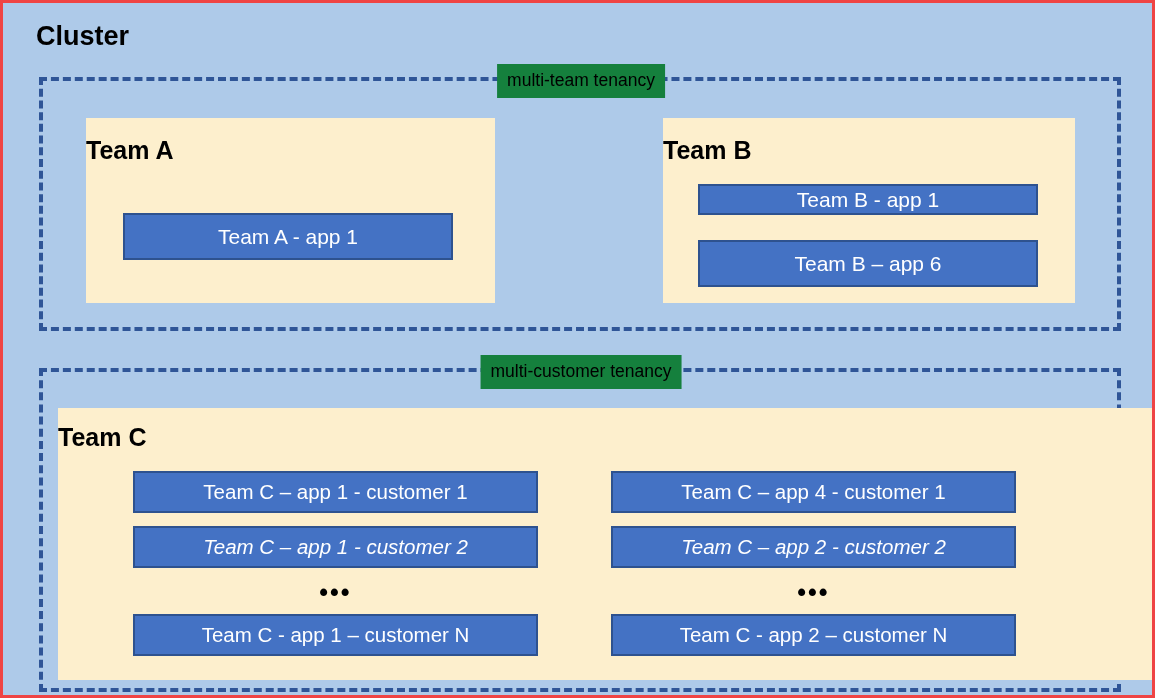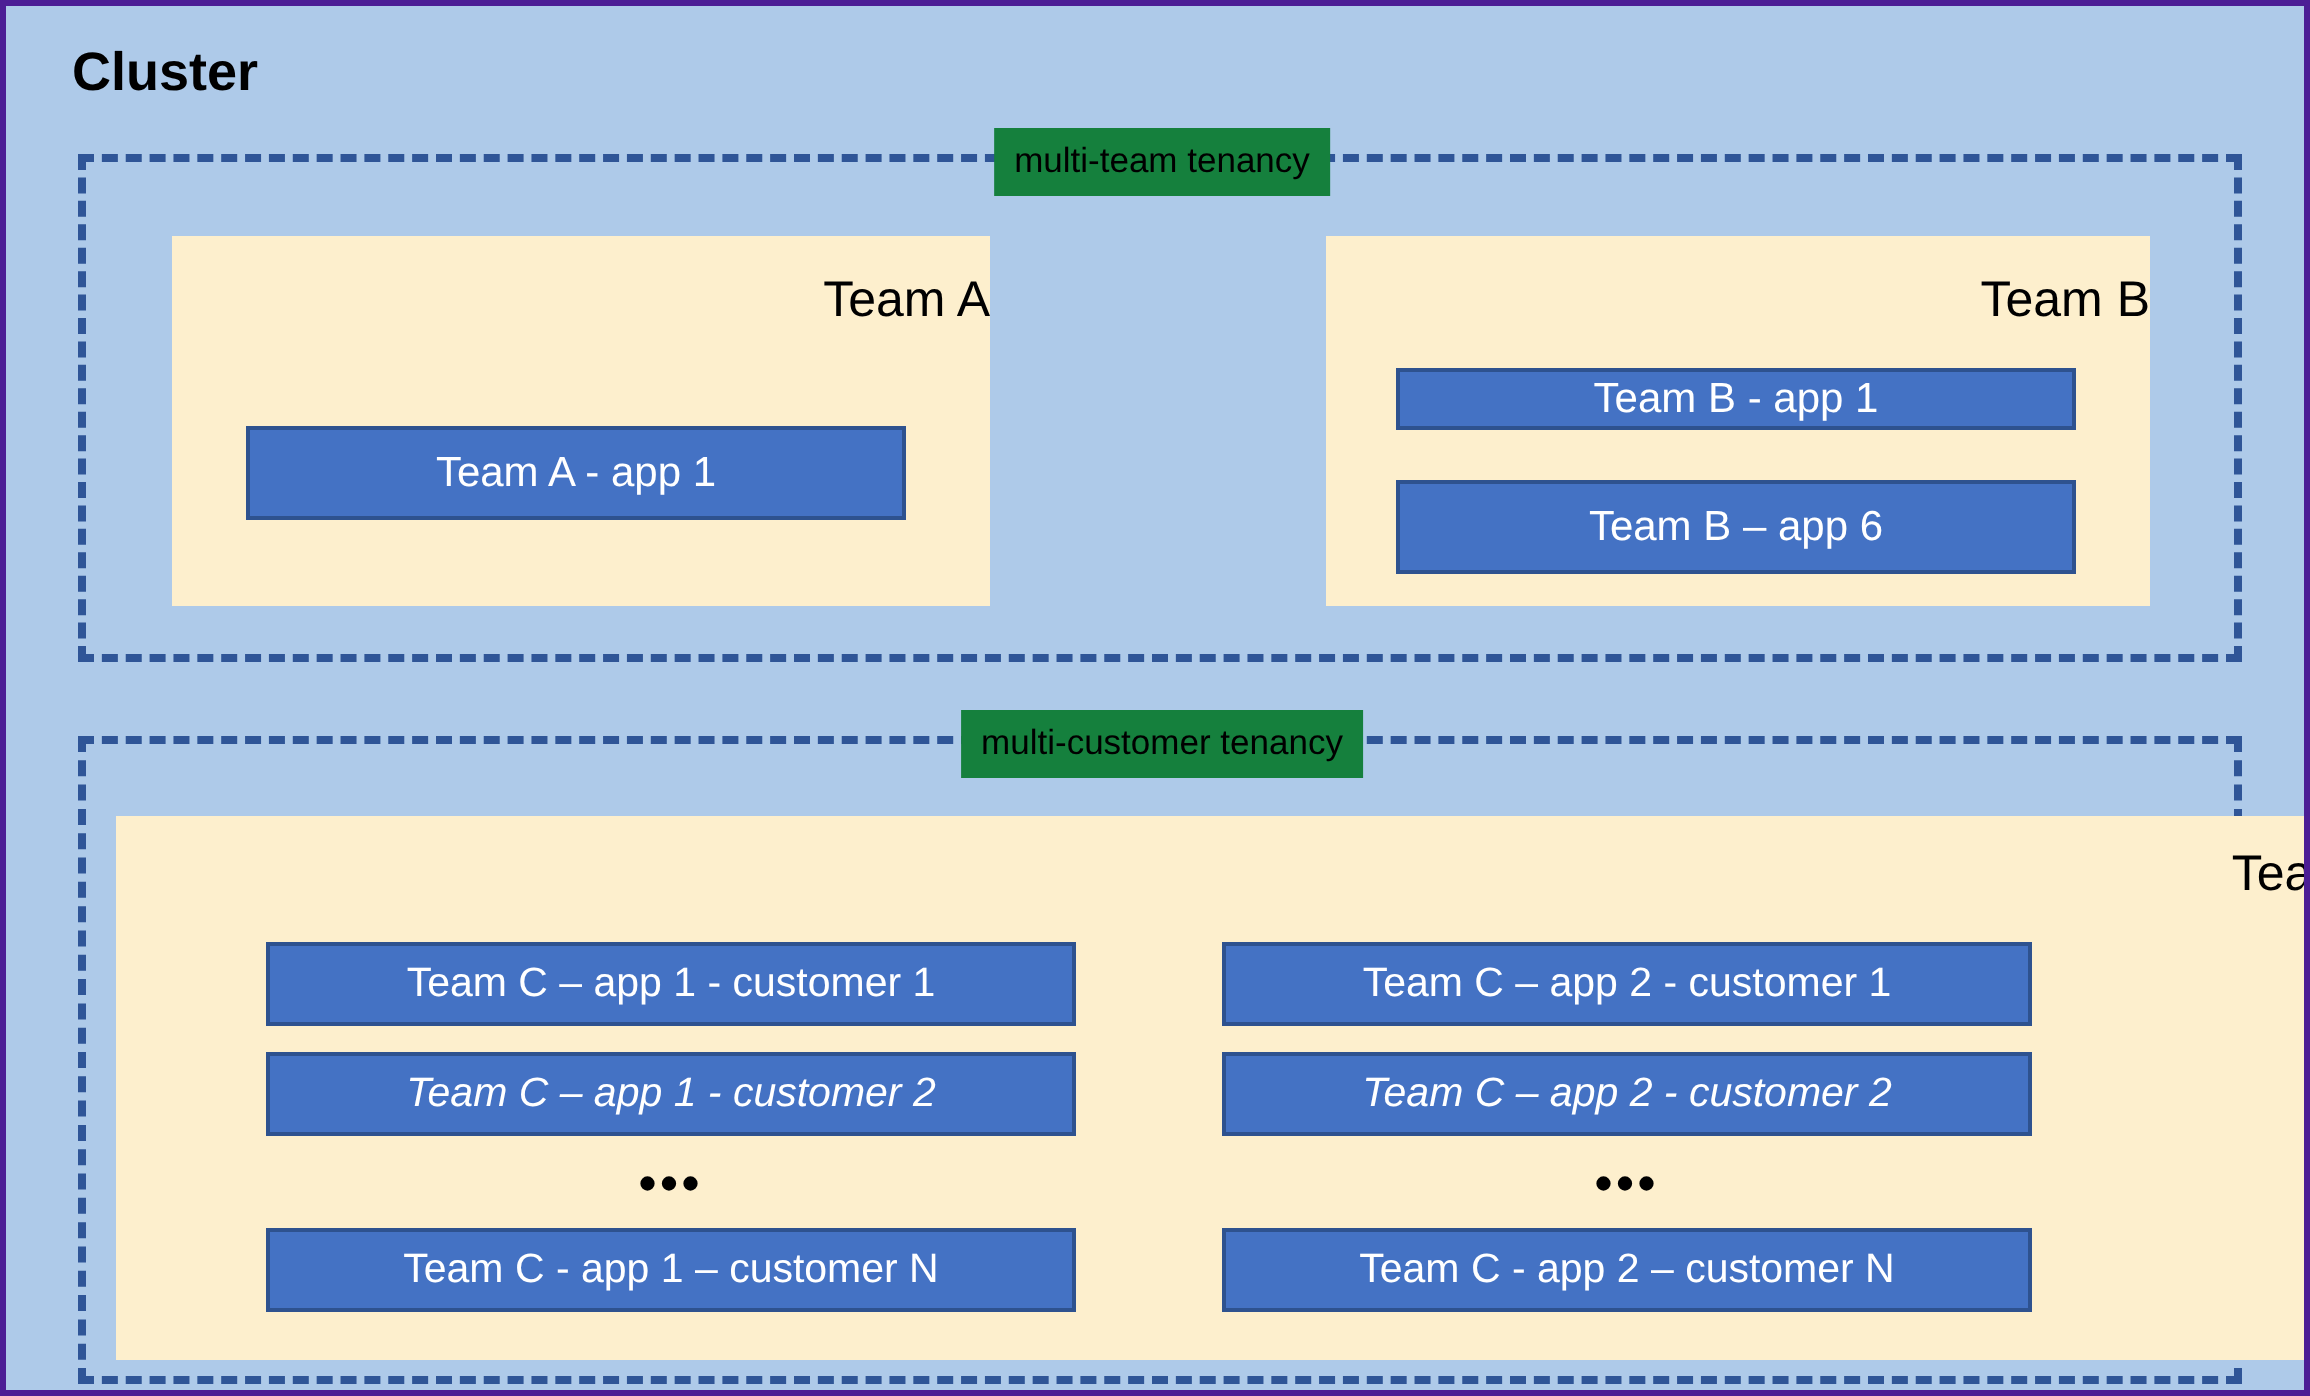--- a/index.html
+++ b/index.html
@@ -11,21 +11,21 @@
   body {
     font-family: "Liberation Sans", sans-serif;
   }
 
   #canvas {
     position: relative;
     width: 1155px;
     height: 698px;
     background: #aecae9;
     box-sizing: border-box;
-    border: 3px solid #4c1d95;
+    border: 3px solid #ef4444;
     overflow: hidden;
   }
 
   
   .cluster-title {
     position: absolute;
     left: 33px;
     top: 18px;
     font-size: 27px;
     font-weight: bold;
@@ -88,23 +88,23 @@
     left: 55px;
     top: 405px;
     width: 1144px;
     height: 272px;
   }
 
   .team-heading {
     position: absolute;
     left: 0;
     right: 0;
-    text-align: right;
+    text-align: left;
     font-size: 25px;
-    font-weight: normal;
+    font-weight: bold;
     color: #000000;
     white-space: nowrap;
   }
   #team-a-box .team-heading,
   #team-b-box .team-heading { top: 18px; }
   #team-c-box .team-heading { top: 15px; }
 
   
   .app-box {
     position: absolute;
@@ -197,19 +197,19 @@
   </div>
 
   <div class="team-box" id="team-c-box">
     <div class="team-heading">Team C</div>
 
     <div class="app-box team-c-app col-left row-1">Team C – app 1 - customer 1</div>
     <div class="app-box team-c-app col-left row-2">Team C – app 1 - customer 2</div>
     <div class="ellipsis col-left">•••</div>
     <div class="app-box team-c-app col-left row-n">Team C - app 1 – customer N</div>
 
-    <div class="app-box team-c-app col-right row-1">Team C – app 2 - customer 1</div>
+    <div class="app-box team-c-app col-right row-1">Team C – app 4 - customer 1</div>
     <div class="app-box team-c-app col-right row-2">Team C – app 2 - customer 2</div>
     <div class="ellipsis col-right">•••</div>
     <div class="app-box team-c-app col-right row-n">Team C - app 2 – customer N</div>
   </div>
 
 </div>
 
 </body></html>

